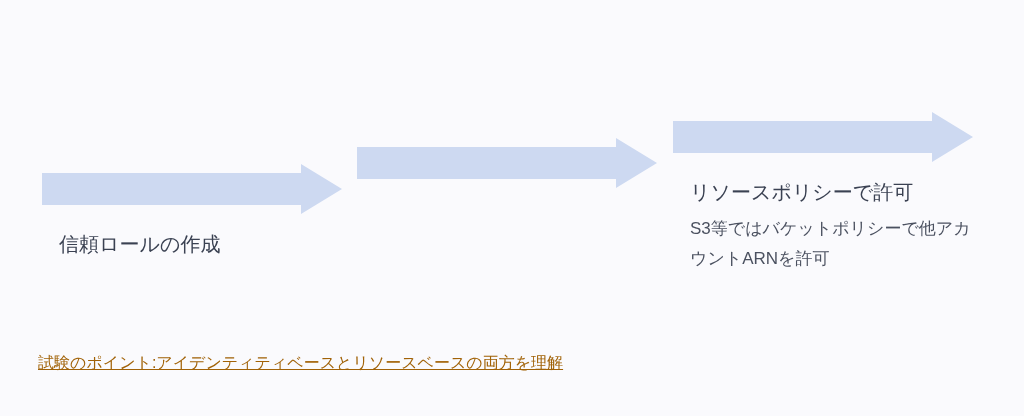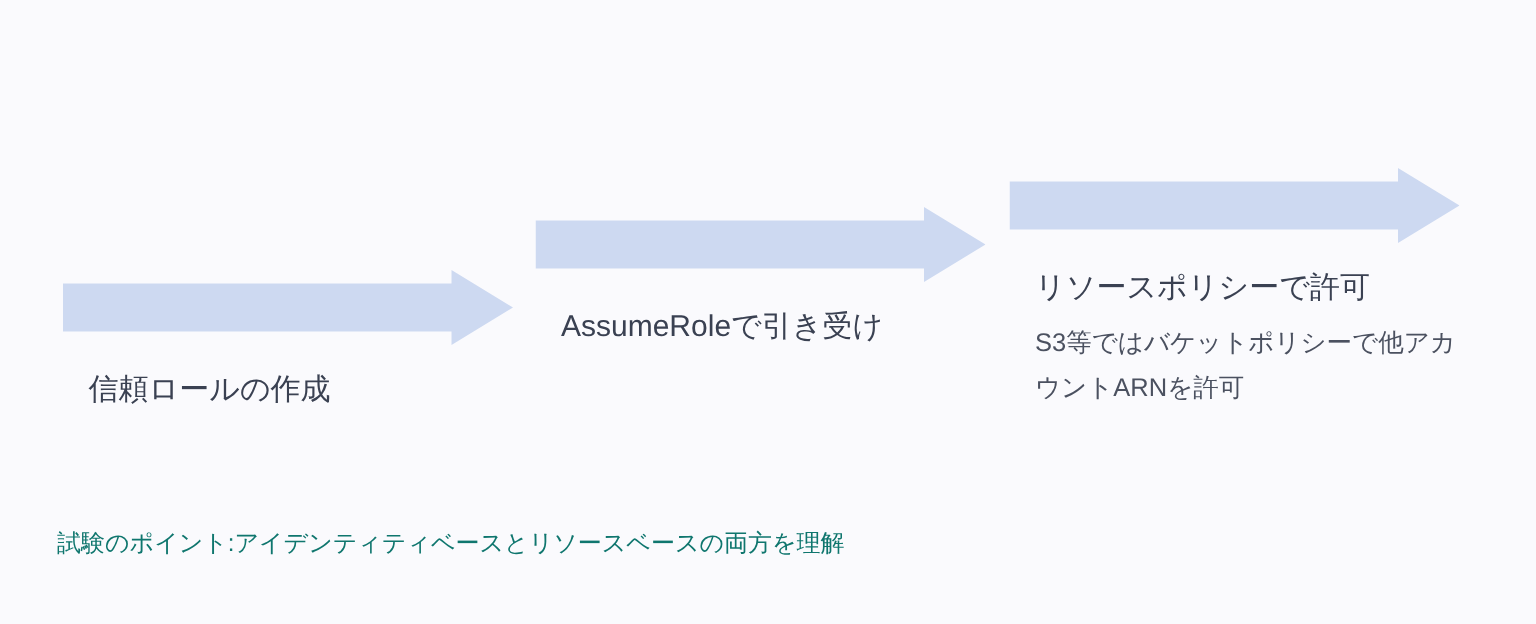--- a/index.html
+++ b/index.html
@@ -23,21 +23,21 @@
     font-size: 40px;
     line-height: 1.1;
     font-weight: 500;
     letter-spacing: -1px;
     color: #262b36;
   }
   .step {
     position: absolute;
     width: 302px;
   }
-  .step-1 { left: 42px;  top: 180px; }
+  .step-1 { left: 42px;  top: 164px; }
   .step-2 { left: 357px; top: 138px; }
   .step-3 { left: 673px; top: 112px; }
   .arrow {
     display: block;
     width: 300px;
     height: 50px;
   }
   .arrow polygon {
     fill: #cdd9f1;
   }
@@ -57,41 +57,41 @@
     color: #4b5160;
     word-break: break-word;
   }
   .footnote {
     position: absolute;
     left: 38px;
     top: 351px;
     margin: 0;
     font-size: 16px;
     line-height: 24px;
-    color: #0f766e;
+    color: #a16207;
+    text-decoration: underline;
   }
 </style>
 </head>
 <body>
 
 <div class="slide">
 
 
   <section class="step step-1">
     <svg class="arrow" viewBox="0 0 300 50" preserveAspectRatio="none" aria-hidden="true">
       <polygon points="0,9 259,9 259,0 300,25 259,50 259,41 0,41"></polygon>
     </svg>
     <h2 class="step-heading">信頼ロールの作成</h2>
   </section>
 
   <section class="step step-2">
     <svg class="arrow" viewBox="0 0 300 50" preserveAspectRatio="none" aria-hidden="true">
       <polygon points="0,9 259,9 259,0 300,25 259,50 259,41 0,41"></polygon>
     </svg>
-    <h2 class="step-heading">AssumeRoleで引き受け</h2>
   </section>
 
   <section class="step step-3">
     <svg class="arrow" viewBox="0 0 300 50" preserveAspectRatio="none" aria-hidden="true">
       <polygon points="0,9 259,9 259,0 300,25 259,50 259,41 0,41"></polygon>
     </svg>
     <h2 class="step-heading">リソースポリシーで許可</h2>
     <p class="step-desc">S3等ではバケットポリシーで他アカウントARNを許可</p>
   </section>
 

